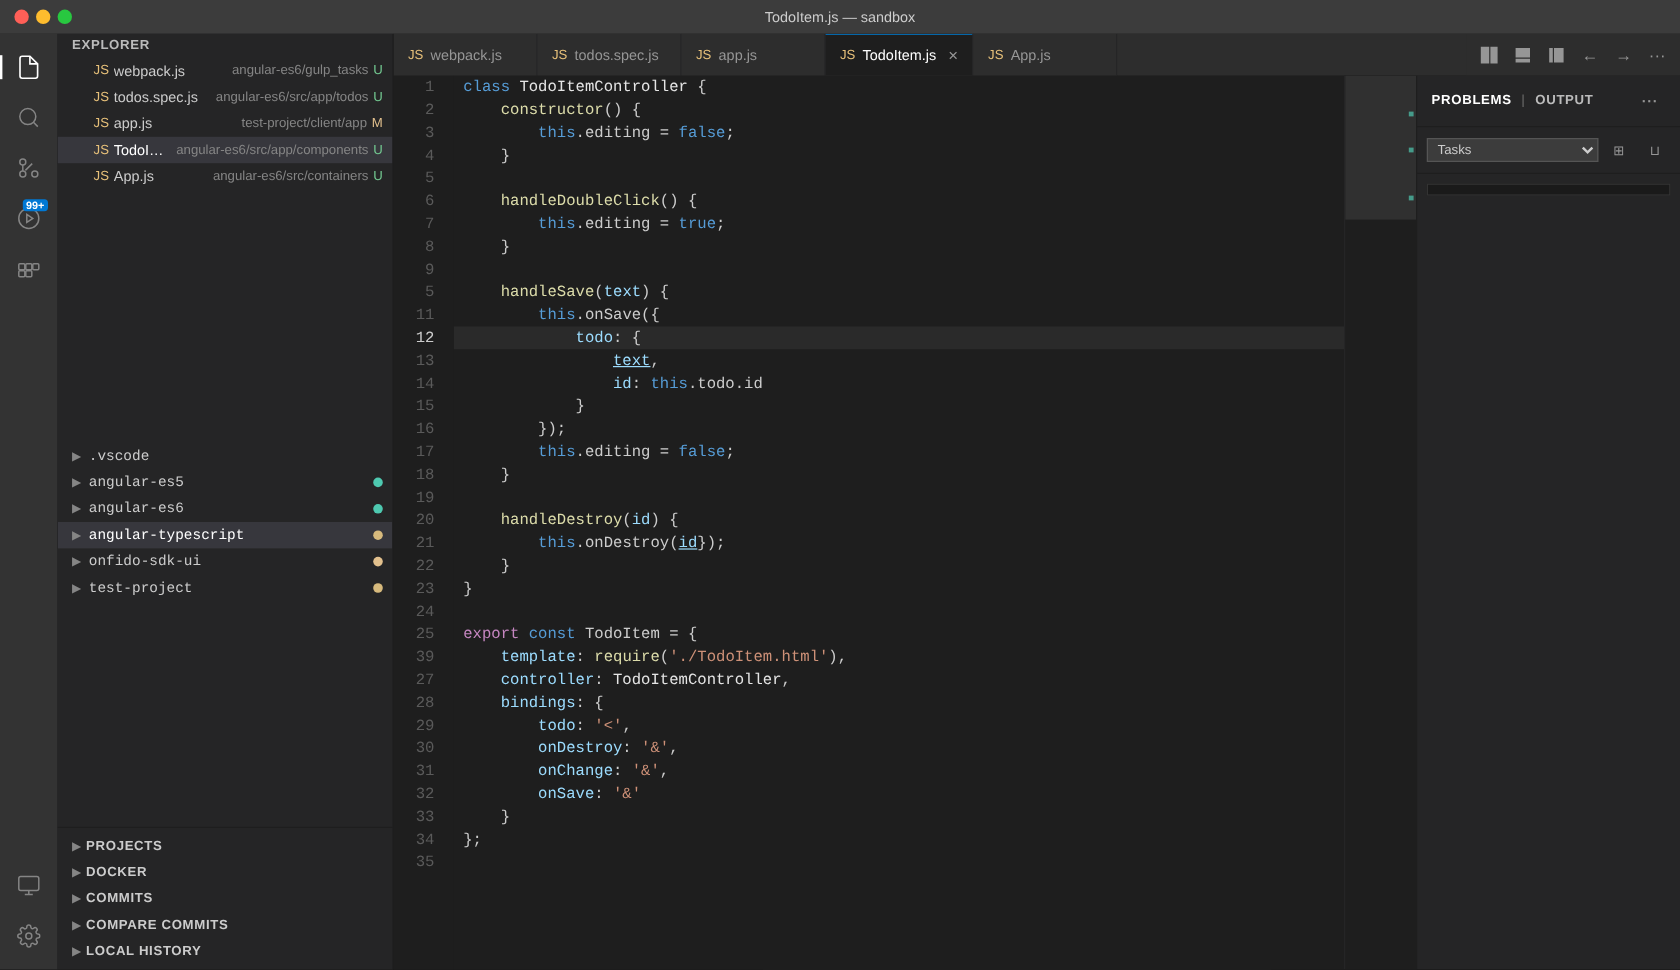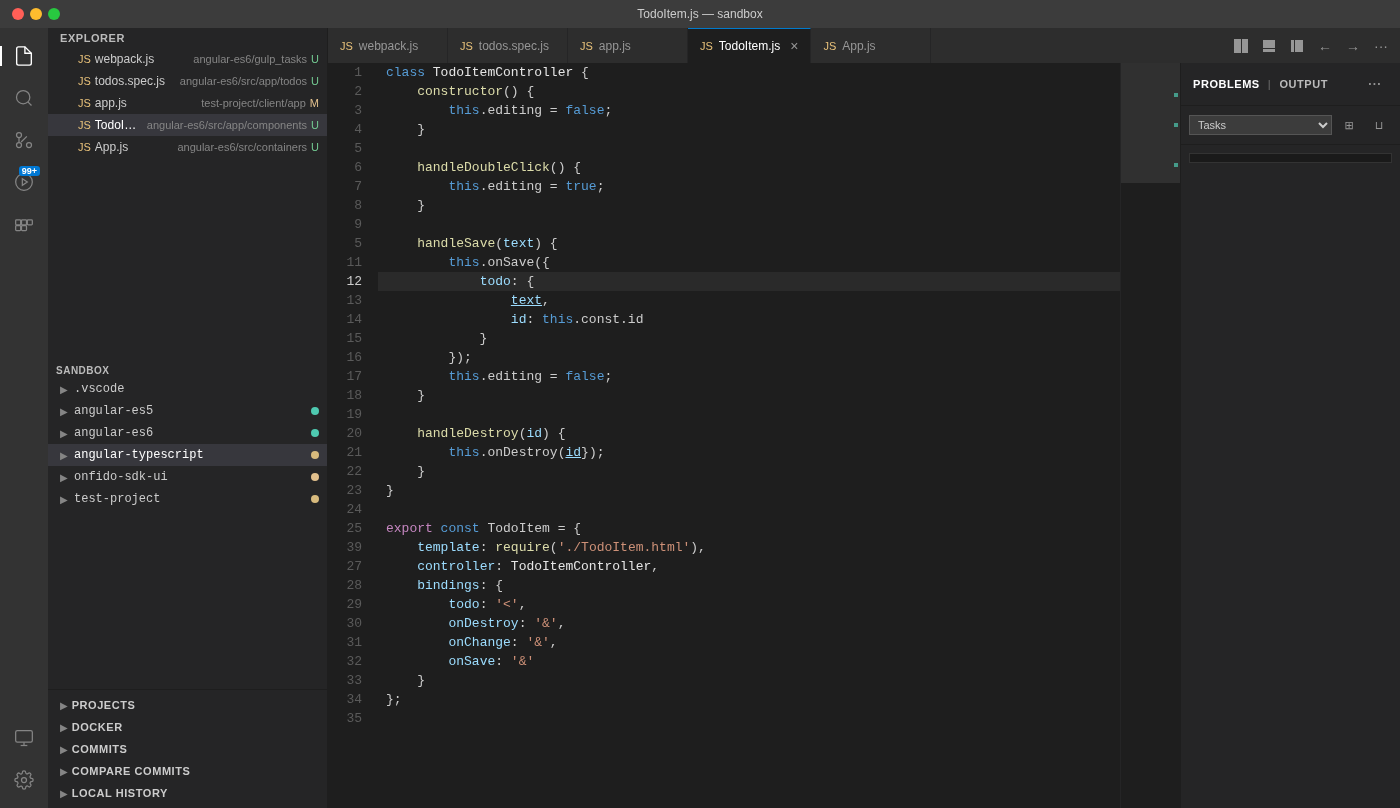--- a/index.html
+++ b/index.html
@@ -412,21 +412,20 @@
 
       <div class="file-item">
         <span style="font-size:10px;color:#858585;width:10px;"> </span>
         <span class="file-icon js">JS</span>
         <span class="file-name">App.js</span>
         <span class="file-path">angular-es6/src/containers</span>
         <span class="ind-u">U</span>
       </div>
     </div>
 
-    <div class="sidebar-section-title" style="font-size:10px;padding:6px 8px 2px 8px;">SANDBOX</div>
     <div class="folder-tree">
       <div class="folder-item">
         <span class="folder-arrow">▶</span>
         <span class="folder-name">.vscode</span>
       </div>
       <div class="folder-item">
         <span class="folder-arrow">▶</span>
         <span class="folder-name">angular-es5</span>
         <span class="folder-dot dot-green"></span>
       </div>
@@ -574,21 +573,21 @@
             <div class="code-line"><span class="plain">    }</span></div>
             <div class="code-line">&nbsp;</div>
             <div class="code-line"><span class="plain">    </span><span class="fn">handleDoubleClick</span><span class="plain">() {</span></div>
             <div class="code-line"><span class="plain">        </span><span class="kw">this</span><span class="plain">.editing = </span><span class="kw">true</span><span class="plain">;</span></div>
             <div class="code-line"><span class="plain">    }</span></div>
             <div class="code-line">&nbsp;</div>
             <div class="code-line"><span class="plain">    </span><span class="fn">handleSave</span><span class="plain">(</span><span class="param">text</span><span class="plain">) {</span></div>
             <div class="code-line"><span class="plain">        </span><span class="kw">this</span><span class="plain">.onSave({</span></div>
             <div class="code-line highlighted active"><span class="plain">            </span><span class="prop">todo</span><span class="plain">: {</span></div>
             <div class="code-line"><span class="plain">                </span><span class="underline">text</span><span class="plain">,</span></div>
-            <div class="code-line"><span class="plain">                </span><span class="prop">id</span><span class="plain">: </span><span class="kw">this</span><span class="plain">.const.id</span></div>
+            <div class="code-line"><span class="plain">                </span><span class="prop">id</span><span class="plain">: </span><span class="kw">this</span><span class="plain">.todo.id</span></div>
             <div class="code-line"><span class="plain">            }</span></div>
             <div class="code-line"><span class="plain">        });</span></div>
             <div class="code-line"><span class="plain">        </span><span class="kw">this</span><span class="plain">.editing = </span><span class="kw">false</span><span class="plain">;</span></div>
             <div class="code-line"><span class="plain">    }</span></div>
             <div class="code-line">&nbsp;</div>
             <div class="code-line"><span class="plain">    </span><span class="fn">handleDestroy</span><span class="plain">(</span><span class="param">id</span><span class="plain">) {</span></div>
             <div class="code-line"><span class="plain">        </span><span class="kw">this</span><span class="plain">.onDestroy(</span><span class="underline">id</span><span class="plain">});</span></div>
             <div class="code-line"><span class="plain">    }</span></div>
             <div class="code-line"><span class="plain">}</span></div>
             <div class="code-line">&nbsp;</div>

